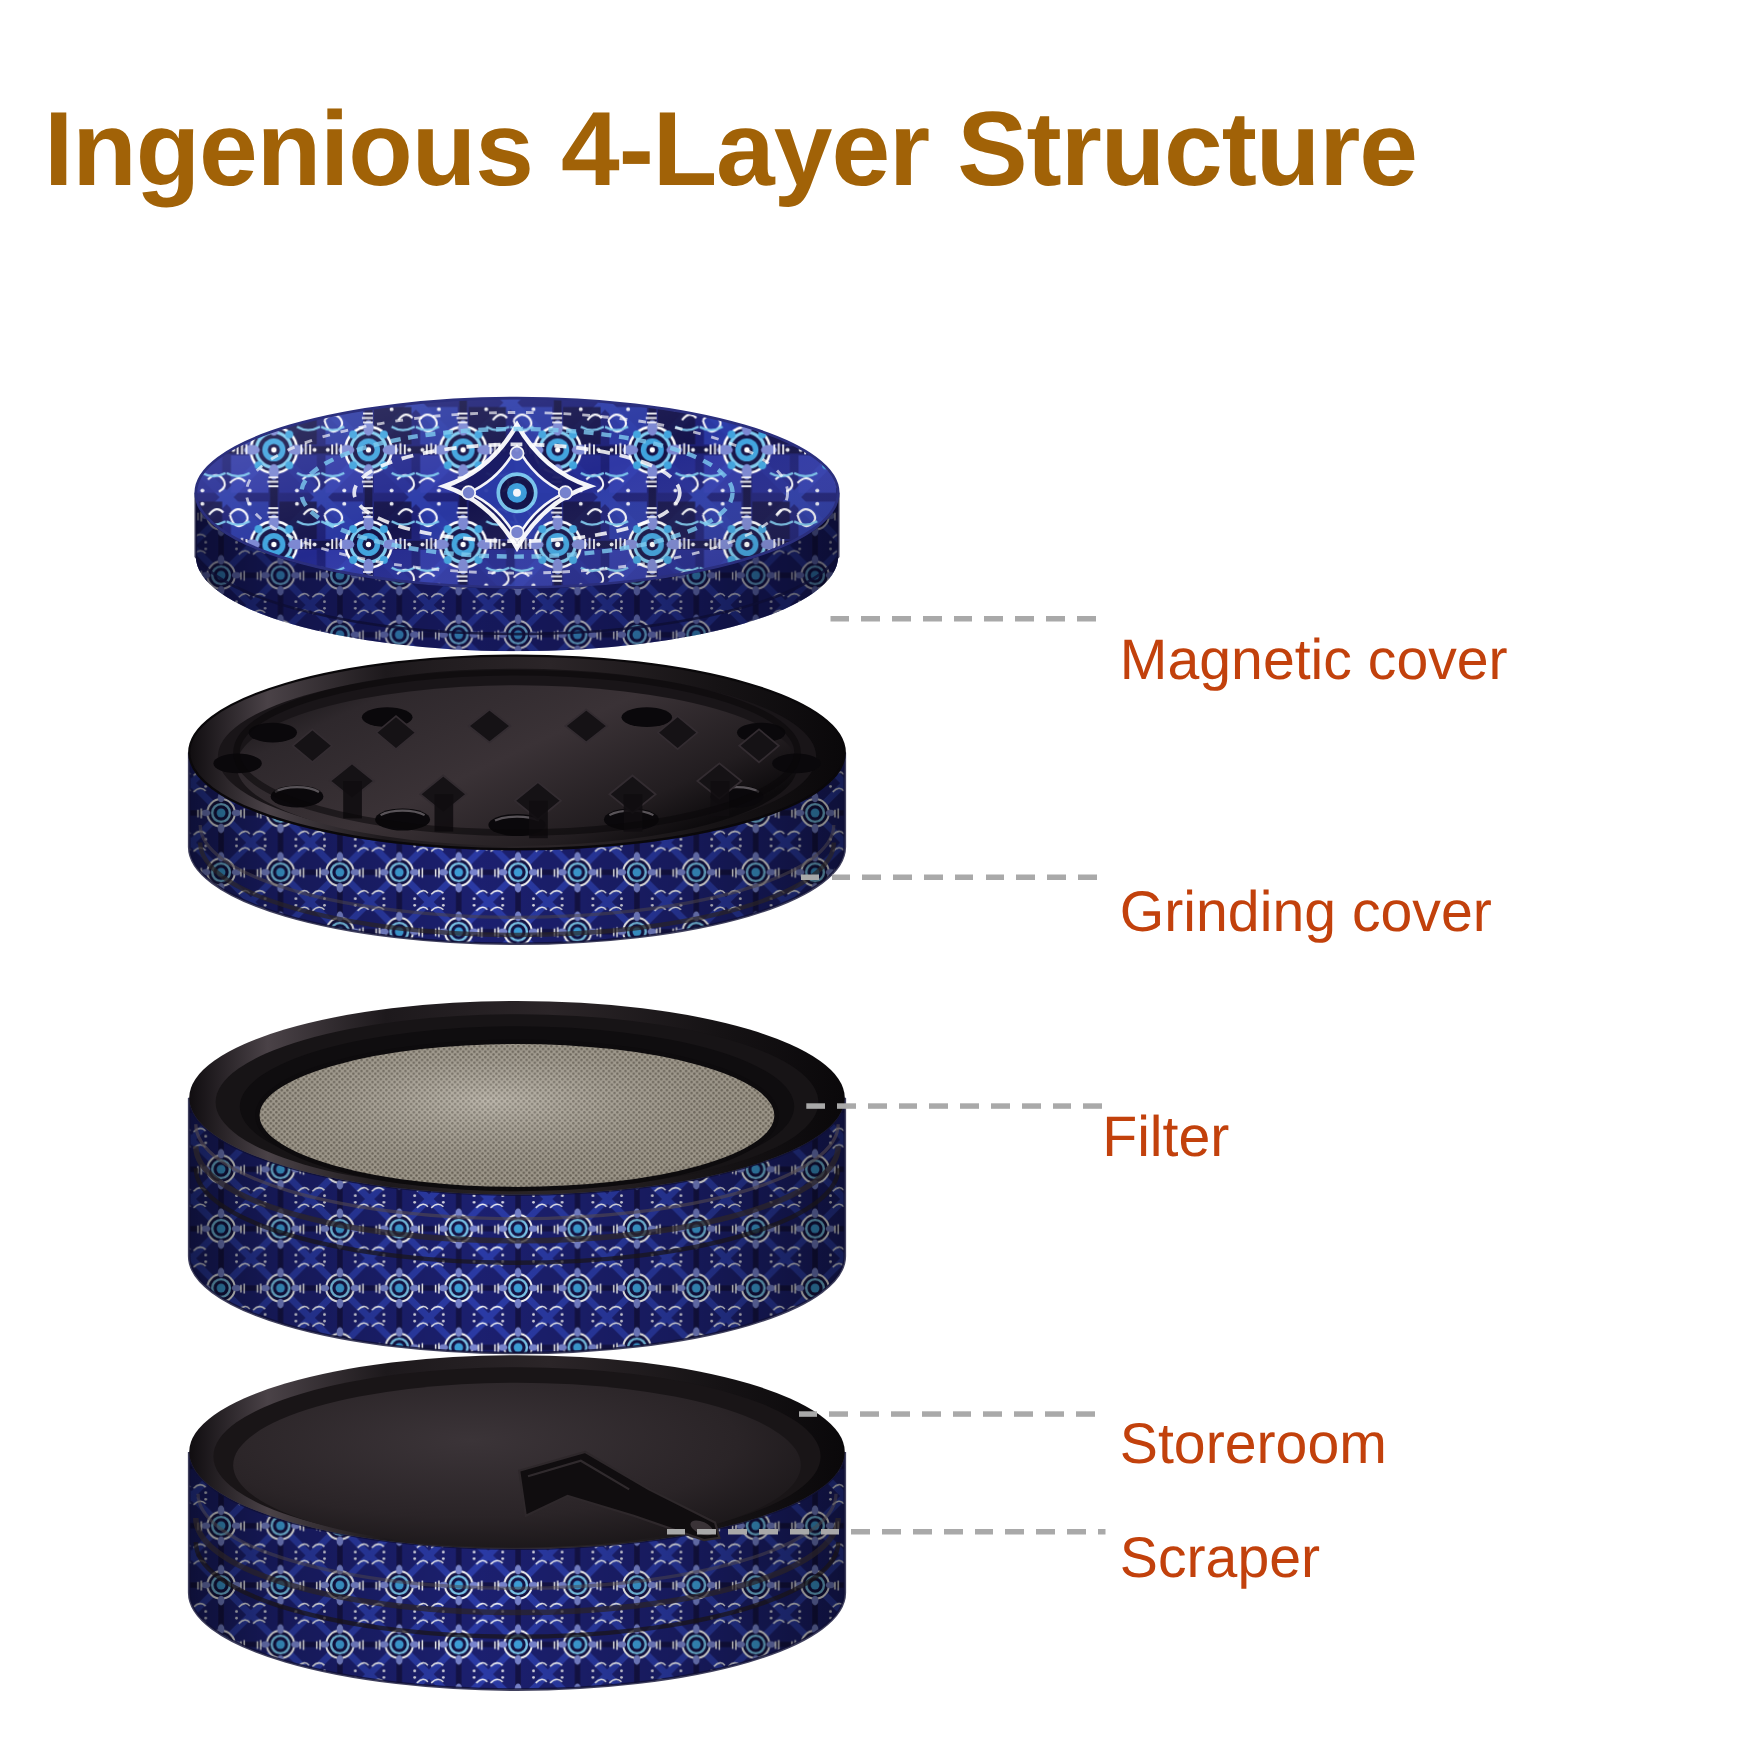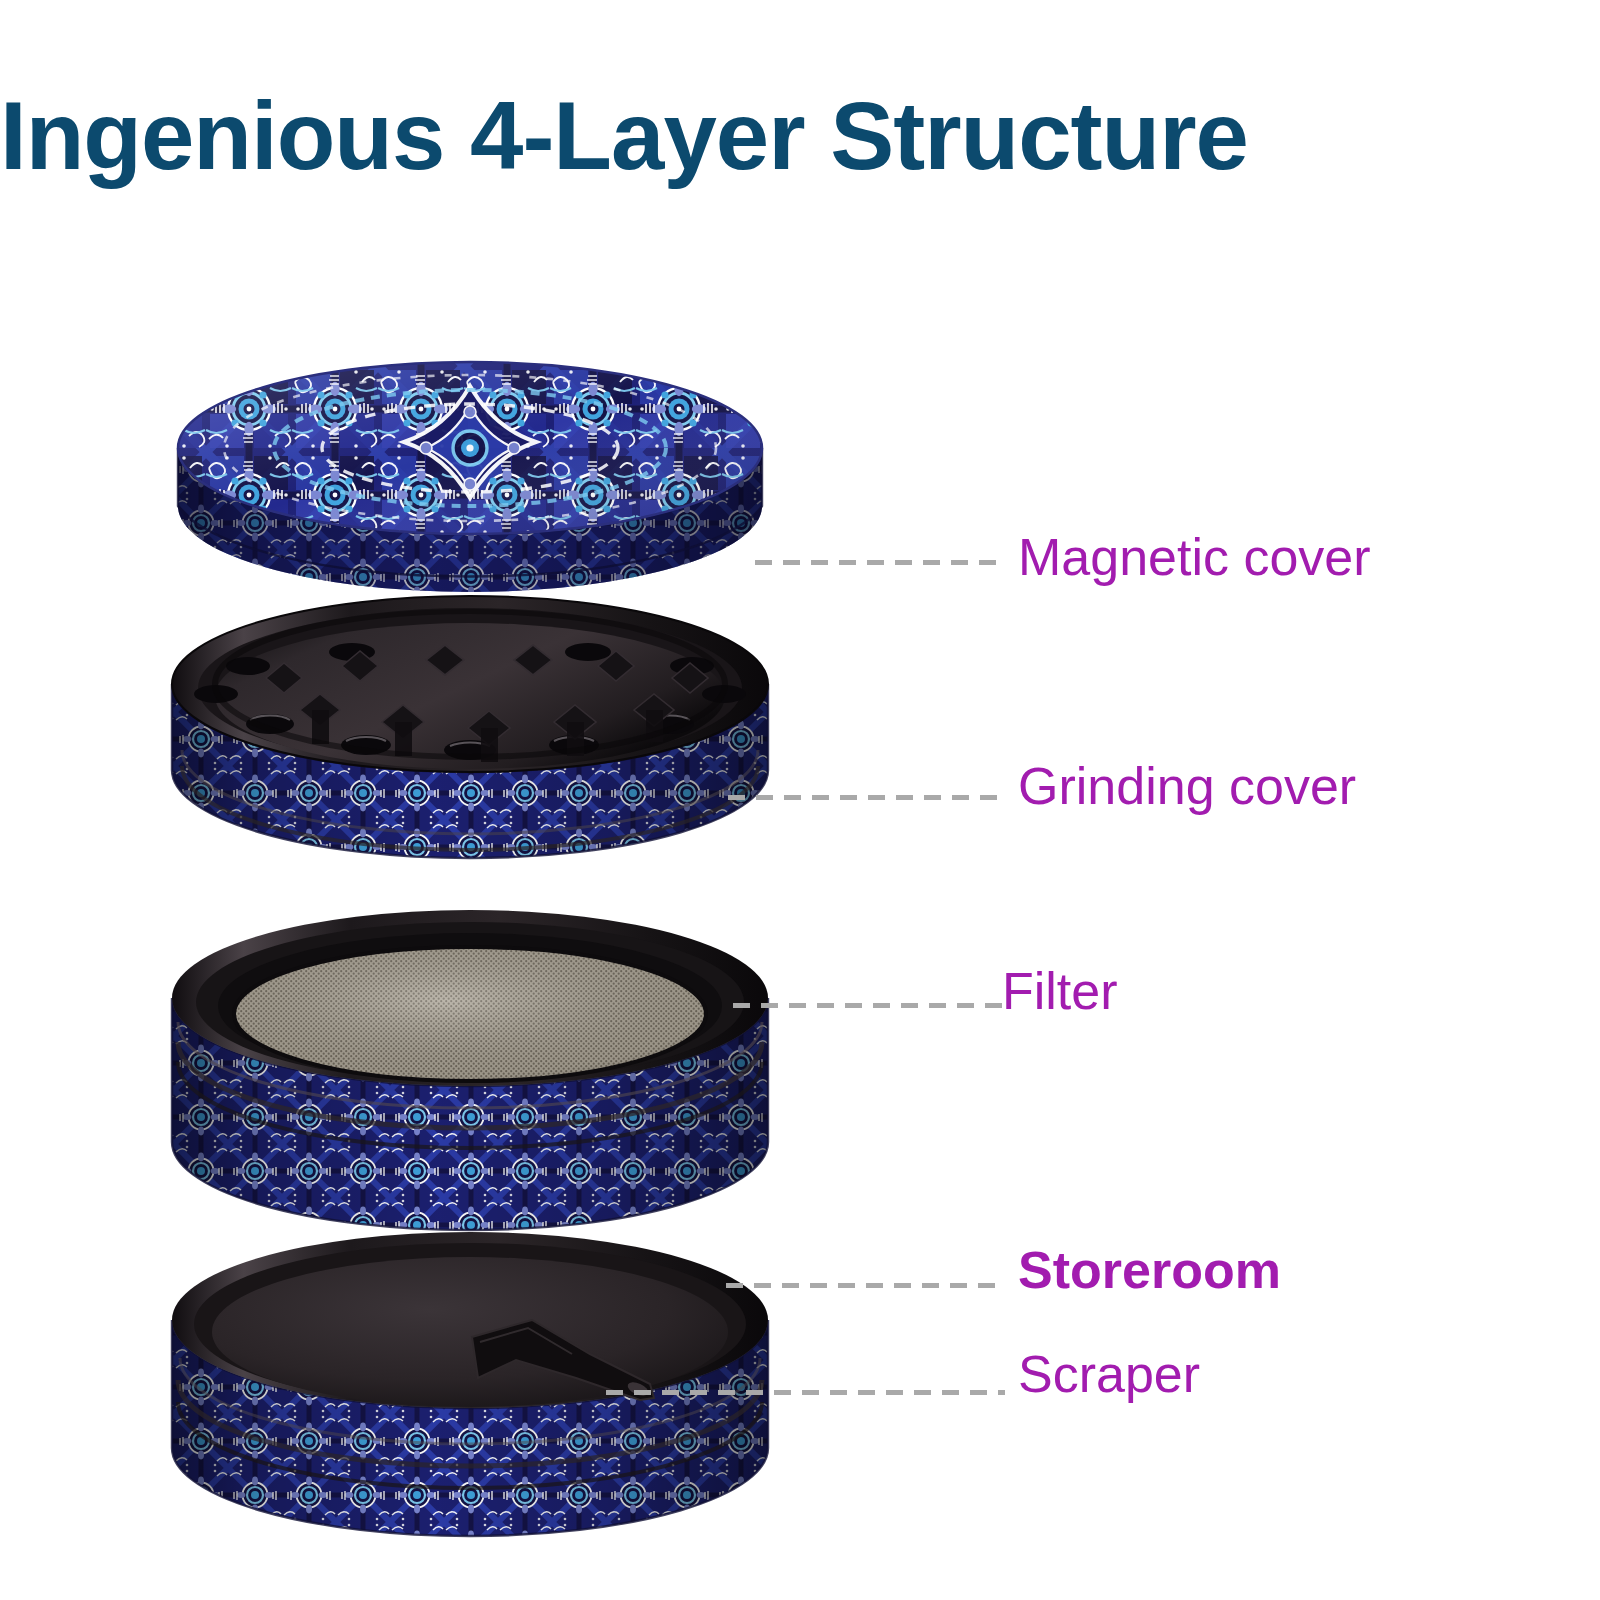--- a/index.html
+++ b/index.html
@@ -22,24 +22,25 @@
     width: 1600px;
     height: 1600px;
   }
 
   
   #title {
     position: absolute;
     left: 0;
     top: 88px;
     width: 1328px;
+    text-align: center;
     font-size: 96px;
     line-height: 1.0;
     font-weight: 600;
-    color: #0c4a6e;
+    color: #a16207;
     letter-spacing: -1px;
     font-family: "Liberation Sans", "DejaVu Sans", sans-serif;
     white-space: nowrap;
   }
 
   
   #product {
     position: absolute;
     left: 120px;
     top: 280px;
@@ -58,24 +59,25 @@
     height: 5px;
     background-image: repeating-linear-gradient(
         to right,
         #a9a9a9 0px, #a9a9a9 17px,
         rgba(0,0,0,0) 17px, rgba(0,0,0,0) 28px);
   }
   .label-text {
     position: absolute;
     font-size: 52px;
     line-height: 1;
-    color: #a21caf;
+    color: #c2410c;
     font-weight: 400;
     white-space: nowrap;
     font-family: "Liberation Sans", "DejaVu Sans", sans-serif;
+    margin-top: 43px;
   }
 </style>
 </head>
 <body>
 
 <div id="stage">
 
   <div id="title">Ingenious 4-Layer Structure</div>
 
   <div id="product">
@@ -395,21 +397,21 @@
     <div class="label-text" style="left:1018px; top:760px;">Grinding cover</div>
   </div>
 
   <div class="callout">
     <div class="lead-line" style="left:733px; top:1003px; width:272px;"></div>
     <div class="label-text" style="left:1002px; top:965px;">Filter</div>
   </div>
 
   <div class="callout">
     <div class="lead-line" style="left:726px; top:1283px; width:279px;"></div>
-    <div class="label-text" style="left:1018px; top:1244px;font-weight:bold;">Storeroom</div>
+    <div class="label-text" style="left:1018px; top:1244px;">Storeroom</div>
   </div>
 
   <div class="callout">
     <div class="lead-line" style="left:606px; top:1390px; width:399px;"></div>
     <div class="label-text" style="left:1018px; top:1348px;text-align:right;">Scraper</div>
   </div>
 
 </div>
 
 </body></html>

